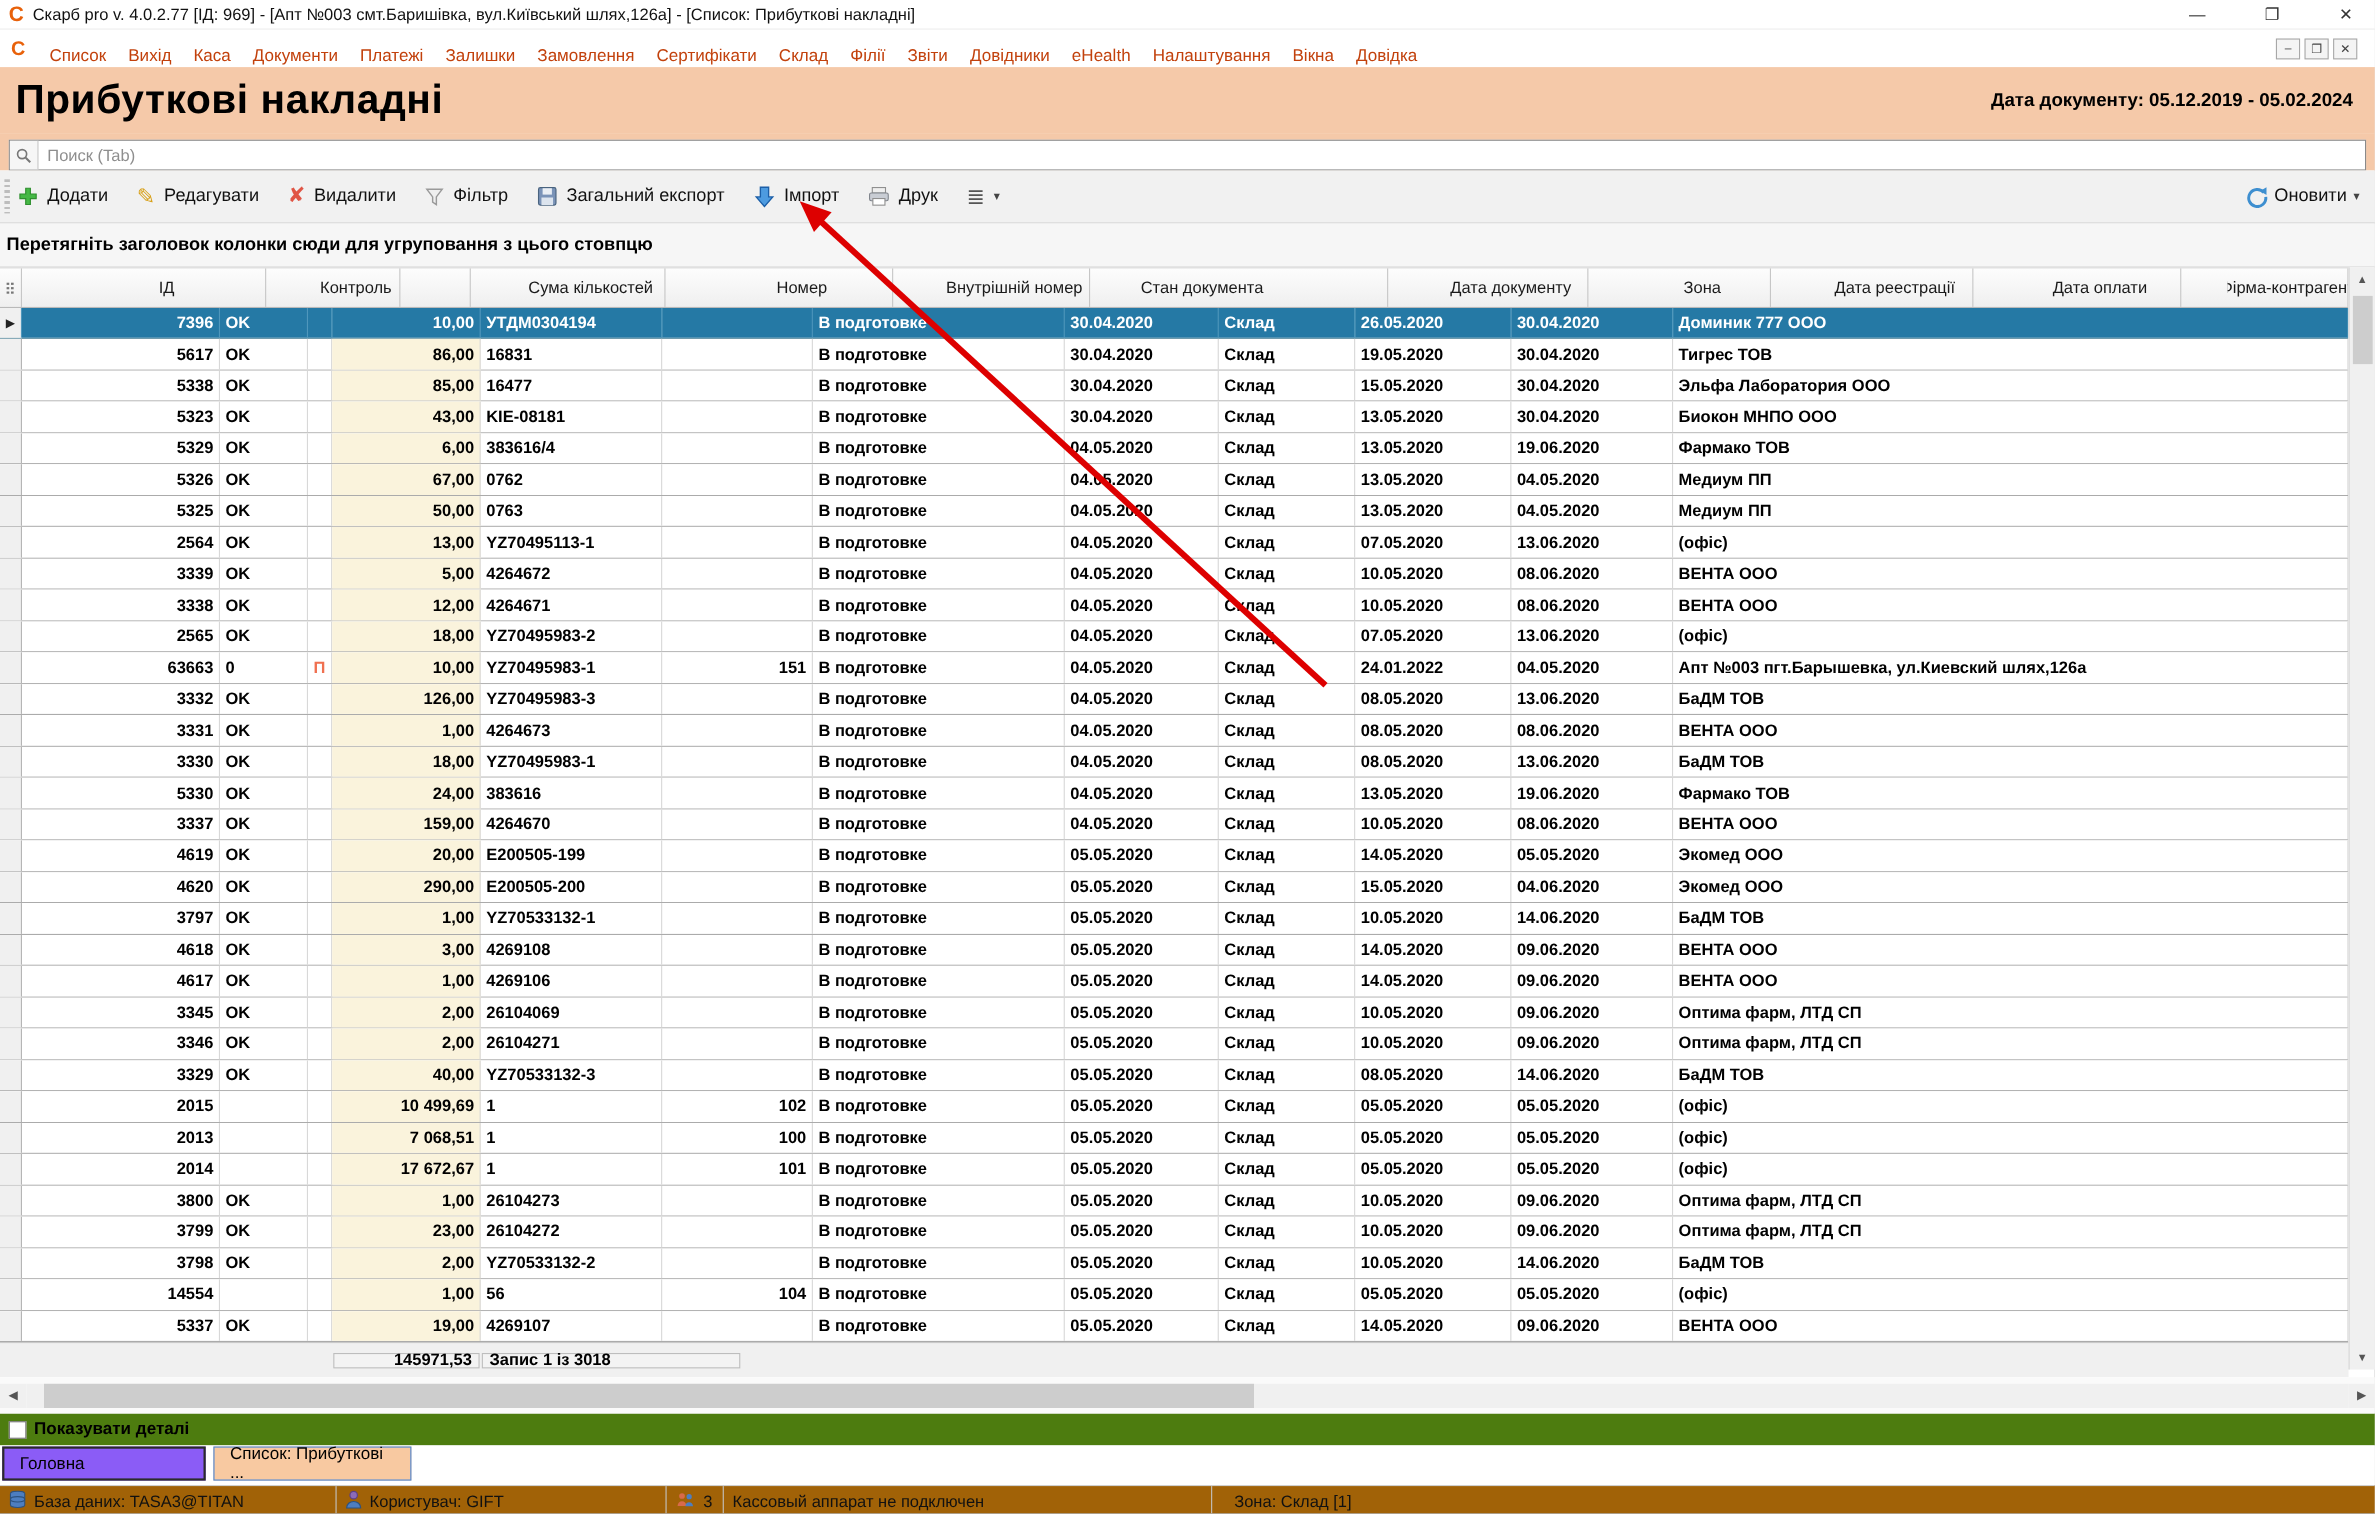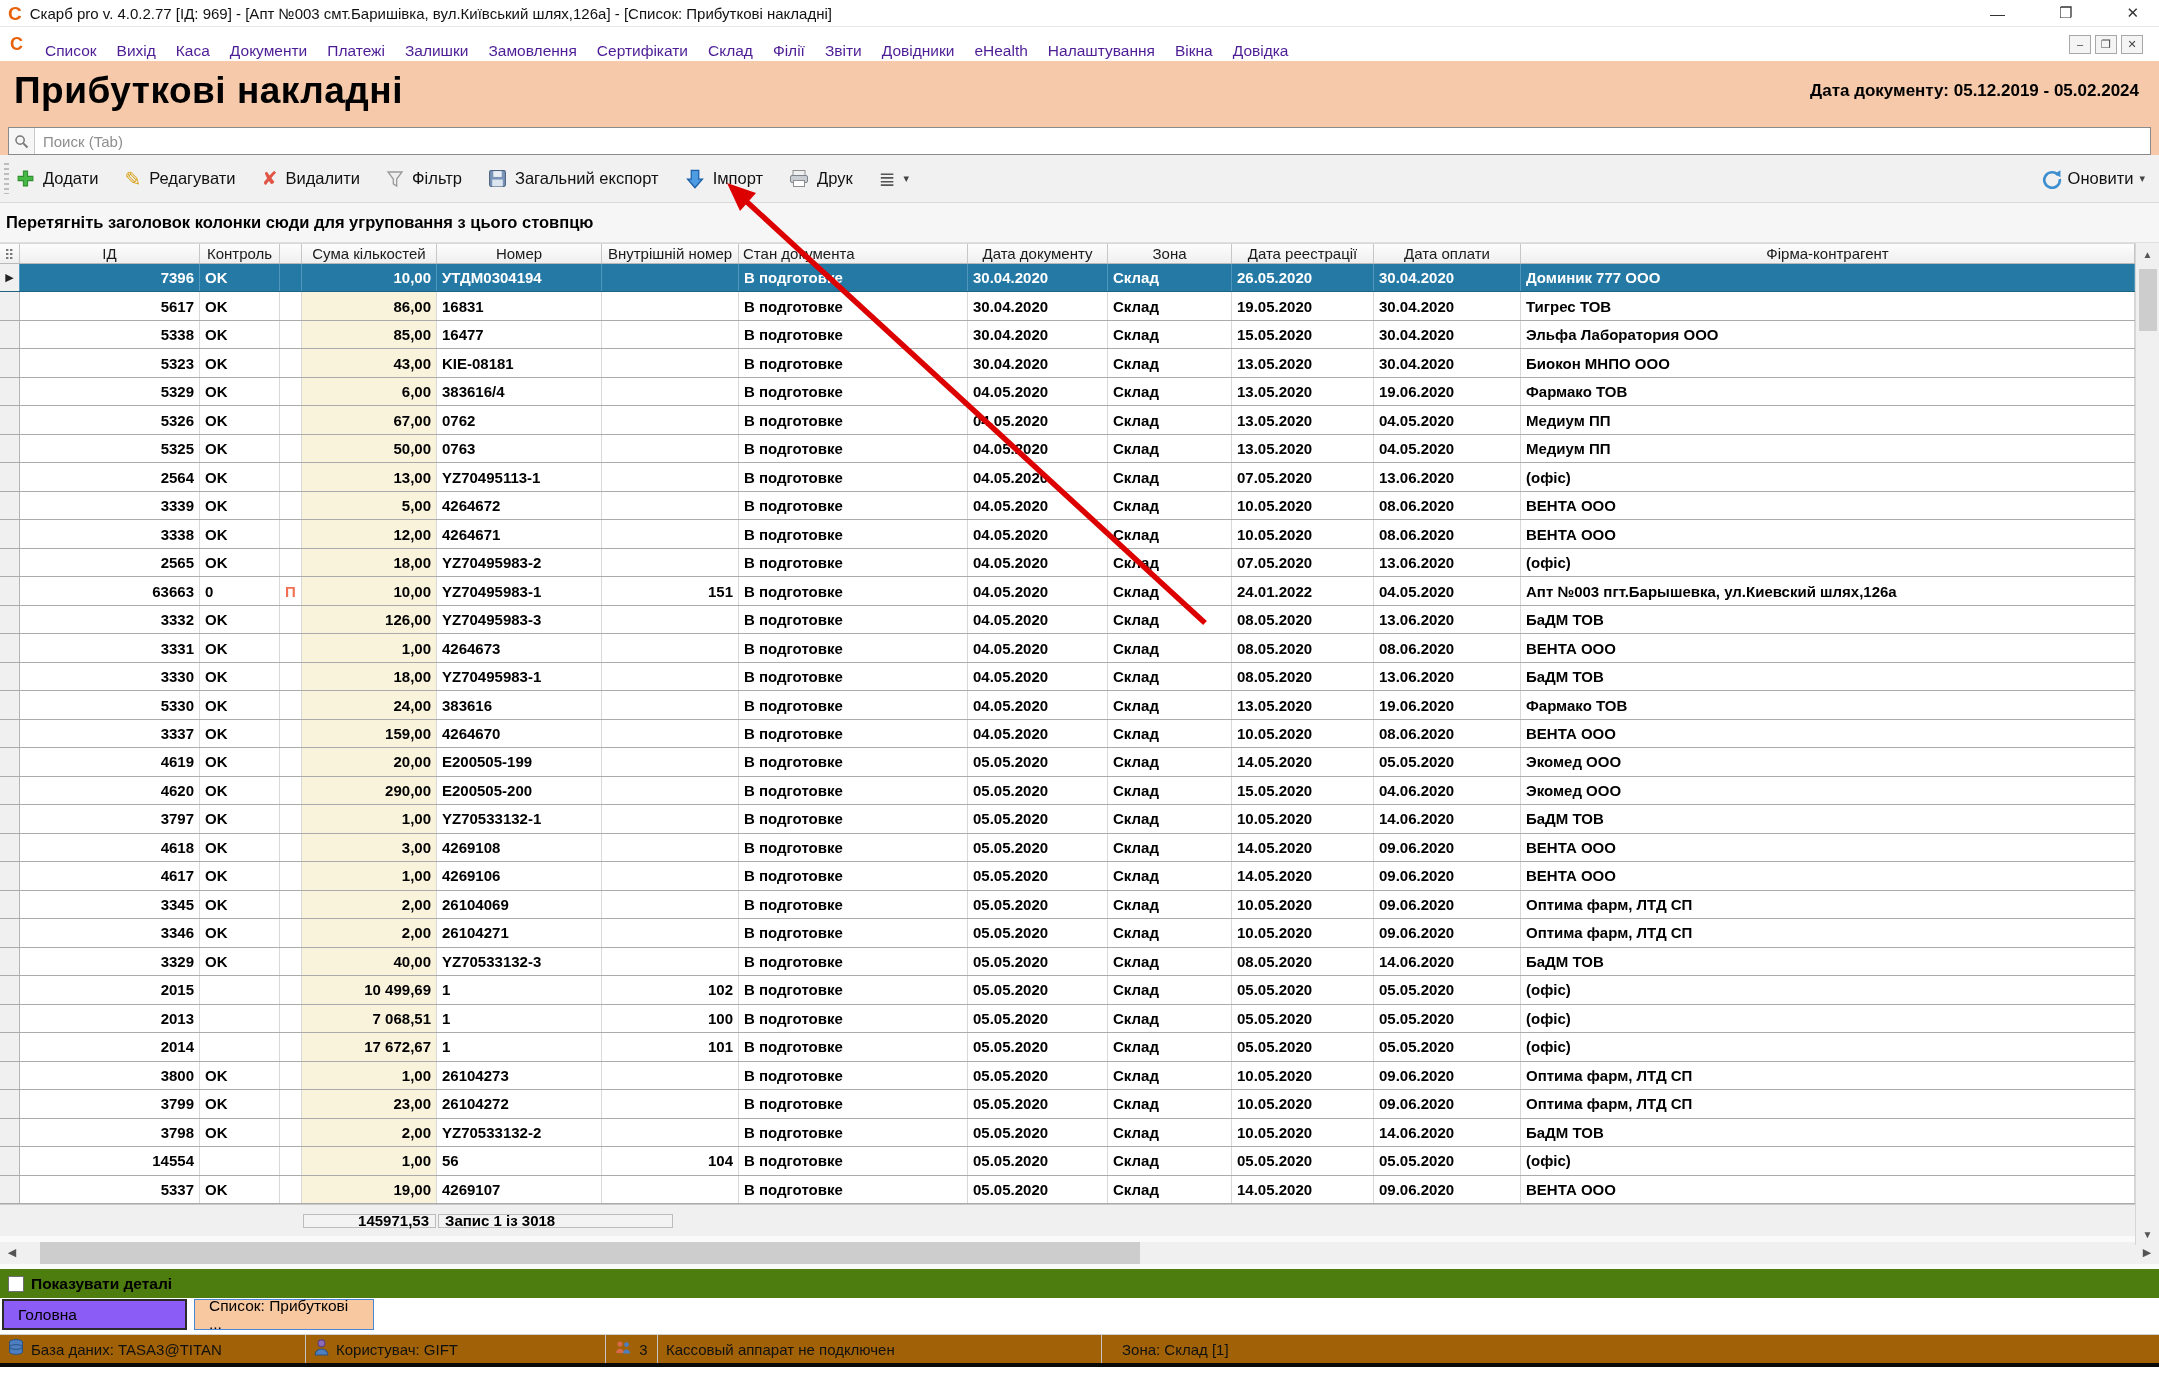--- a/index.html
+++ b/index.html
@@ -12,21 +12,21 @@
 
   
   .titlebar{height:27px;display:flex;align-items:center;background:#FFF;padding:0 8px;font-size:15px;color:#111;border-bottom:1px solid #E8E8E8;}
   .logo-c{color:#E8610A;font-weight:800;font-size:19px;margin-right:8px;line-height:1;}
   .titlebar .win-btns{margin-left:auto;display:flex;gap:54px;color:#333;font-size:15px;align-items:center;padding-right:12px;}
   .win-btn{cursor:default;}
 
   
   .menubar{height:34px;display:flex;align-items:center;background:#FFF;padding:0 10px;gap:2px;}
   .menubar .logo-c{font-size:18px;margin-right:10px;}
-  .menu-item{font-size:15.5px;color:#4c1d95;padding:4px 10px;white-space:nowrap;margin-top:13px;}
+  .menu-item{font-size:15.5px;color:#c2410c;padding:4px 10px;white-space:nowrap;margin-top:13px;}
   .mdi-btns{margin-left:auto;display:flex;gap:4px;padding-right:6px;}
   .mdi-btn{width:22px;height:19px;border:1px solid #A8A8A8;background:#F4F4F4;font-size:11px;color:#444;display:flex;align-items:center;justify-content:center;}
 
   
   .pageheader{height:60px;background:var(--peach);display:flex;align-items:center;padding:0 14px;}
   .page-title{font-size:37px;font-weight:800;color:#000;letter-spacing:.5px;text-align:right;}
   .date-range{margin-left:auto;font-size:17px;font-weight:700;color:#000;padding-right:6px;}
   .searchband{height:34px;background:var(--peach);display:flex;align-items:flex-end;padding:0 8px;}
   .searchbox{flex:1;height:28px;background:#FFF;border:1px solid #8A8A8A;display:flex;align-items:center;}
   .search-iconbox{width:26px;height:26px;border-right:1px solid #C9C9C9;display:flex;align-items:center;justify-content:center;background:#F6F6F6;}
@@ -43,21 +43,21 @@
   .glyph-list{color:#555;font-size:20px;}
   .caret{font-size:11px;color:#444;}
   .tb-right{margin-left:auto;display:flex;align-items:center;gap:6px;font-size:16.5px;}
 
   
   .grouphint{height:40px;background:#F6F6F6;display:flex;align-items:center;padding:0 6px;font-size:16.5px;font-weight:700;color:#000;border-bottom:1px solid #E0E0E0;}
 
   
   .tablewrap{width:2135px;}
   .grid-row{display:grid;grid-template-columns:20px 180px 80px 22px 135px 165px 137px 229px 140px 124px 142px 147px minmax(0,1fr);}
-  .thead{height:21px;background:linear-gradient(#FDFDFD,#EFEFEF);border-bottom:1px solid #B9B9B9;border-top:1px solid #D8D8D8;}
+  .thead{height:37px;background:linear-gradient(#FDFDFD,#EFEFEF);border-bottom:1px solid #B9B9B9;border-top:1px solid #D8D8D8;gap:42px;}
   .hcell{display:flex;align-items:center;justify-content:center;font-size:15px;color:#1A1A1A;border-right:1px solid #C6C6C6;padding:0 4px;white-space:nowrap;overflow:hidden;}
   .hcell.left{justify-content:flex-start;}
   .tbody{height:940px;overflow:hidden;background:#FFF;}
   .trow{height:28.485px;border-bottom:1px solid var(--grid-h);background:#FFF;}
   .tcell{display:flex;align-items:center;font-size:15px;font-weight:700;color:#000;border-right:1px solid var(--grid-v);padding:0 5px;white-space:nowrap;overflow:hidden;}
   .tcell.right{justify-content:flex-end;}
   .tcell.ind{background:#F0F0F0;border-right:1px solid #B5B5B5;padding:0;justify-content:center;font-size:11px;color:#333;font-weight:400;}
   .tcell.sum{background:var(--sumbg);}
   .tcell.flag{color:#F07050;padding:0 2px;justify-content:center;}
   .trow.selected .tcell{background:var(--sel);color:#FFF;border-right-color:#4F97BC;}

